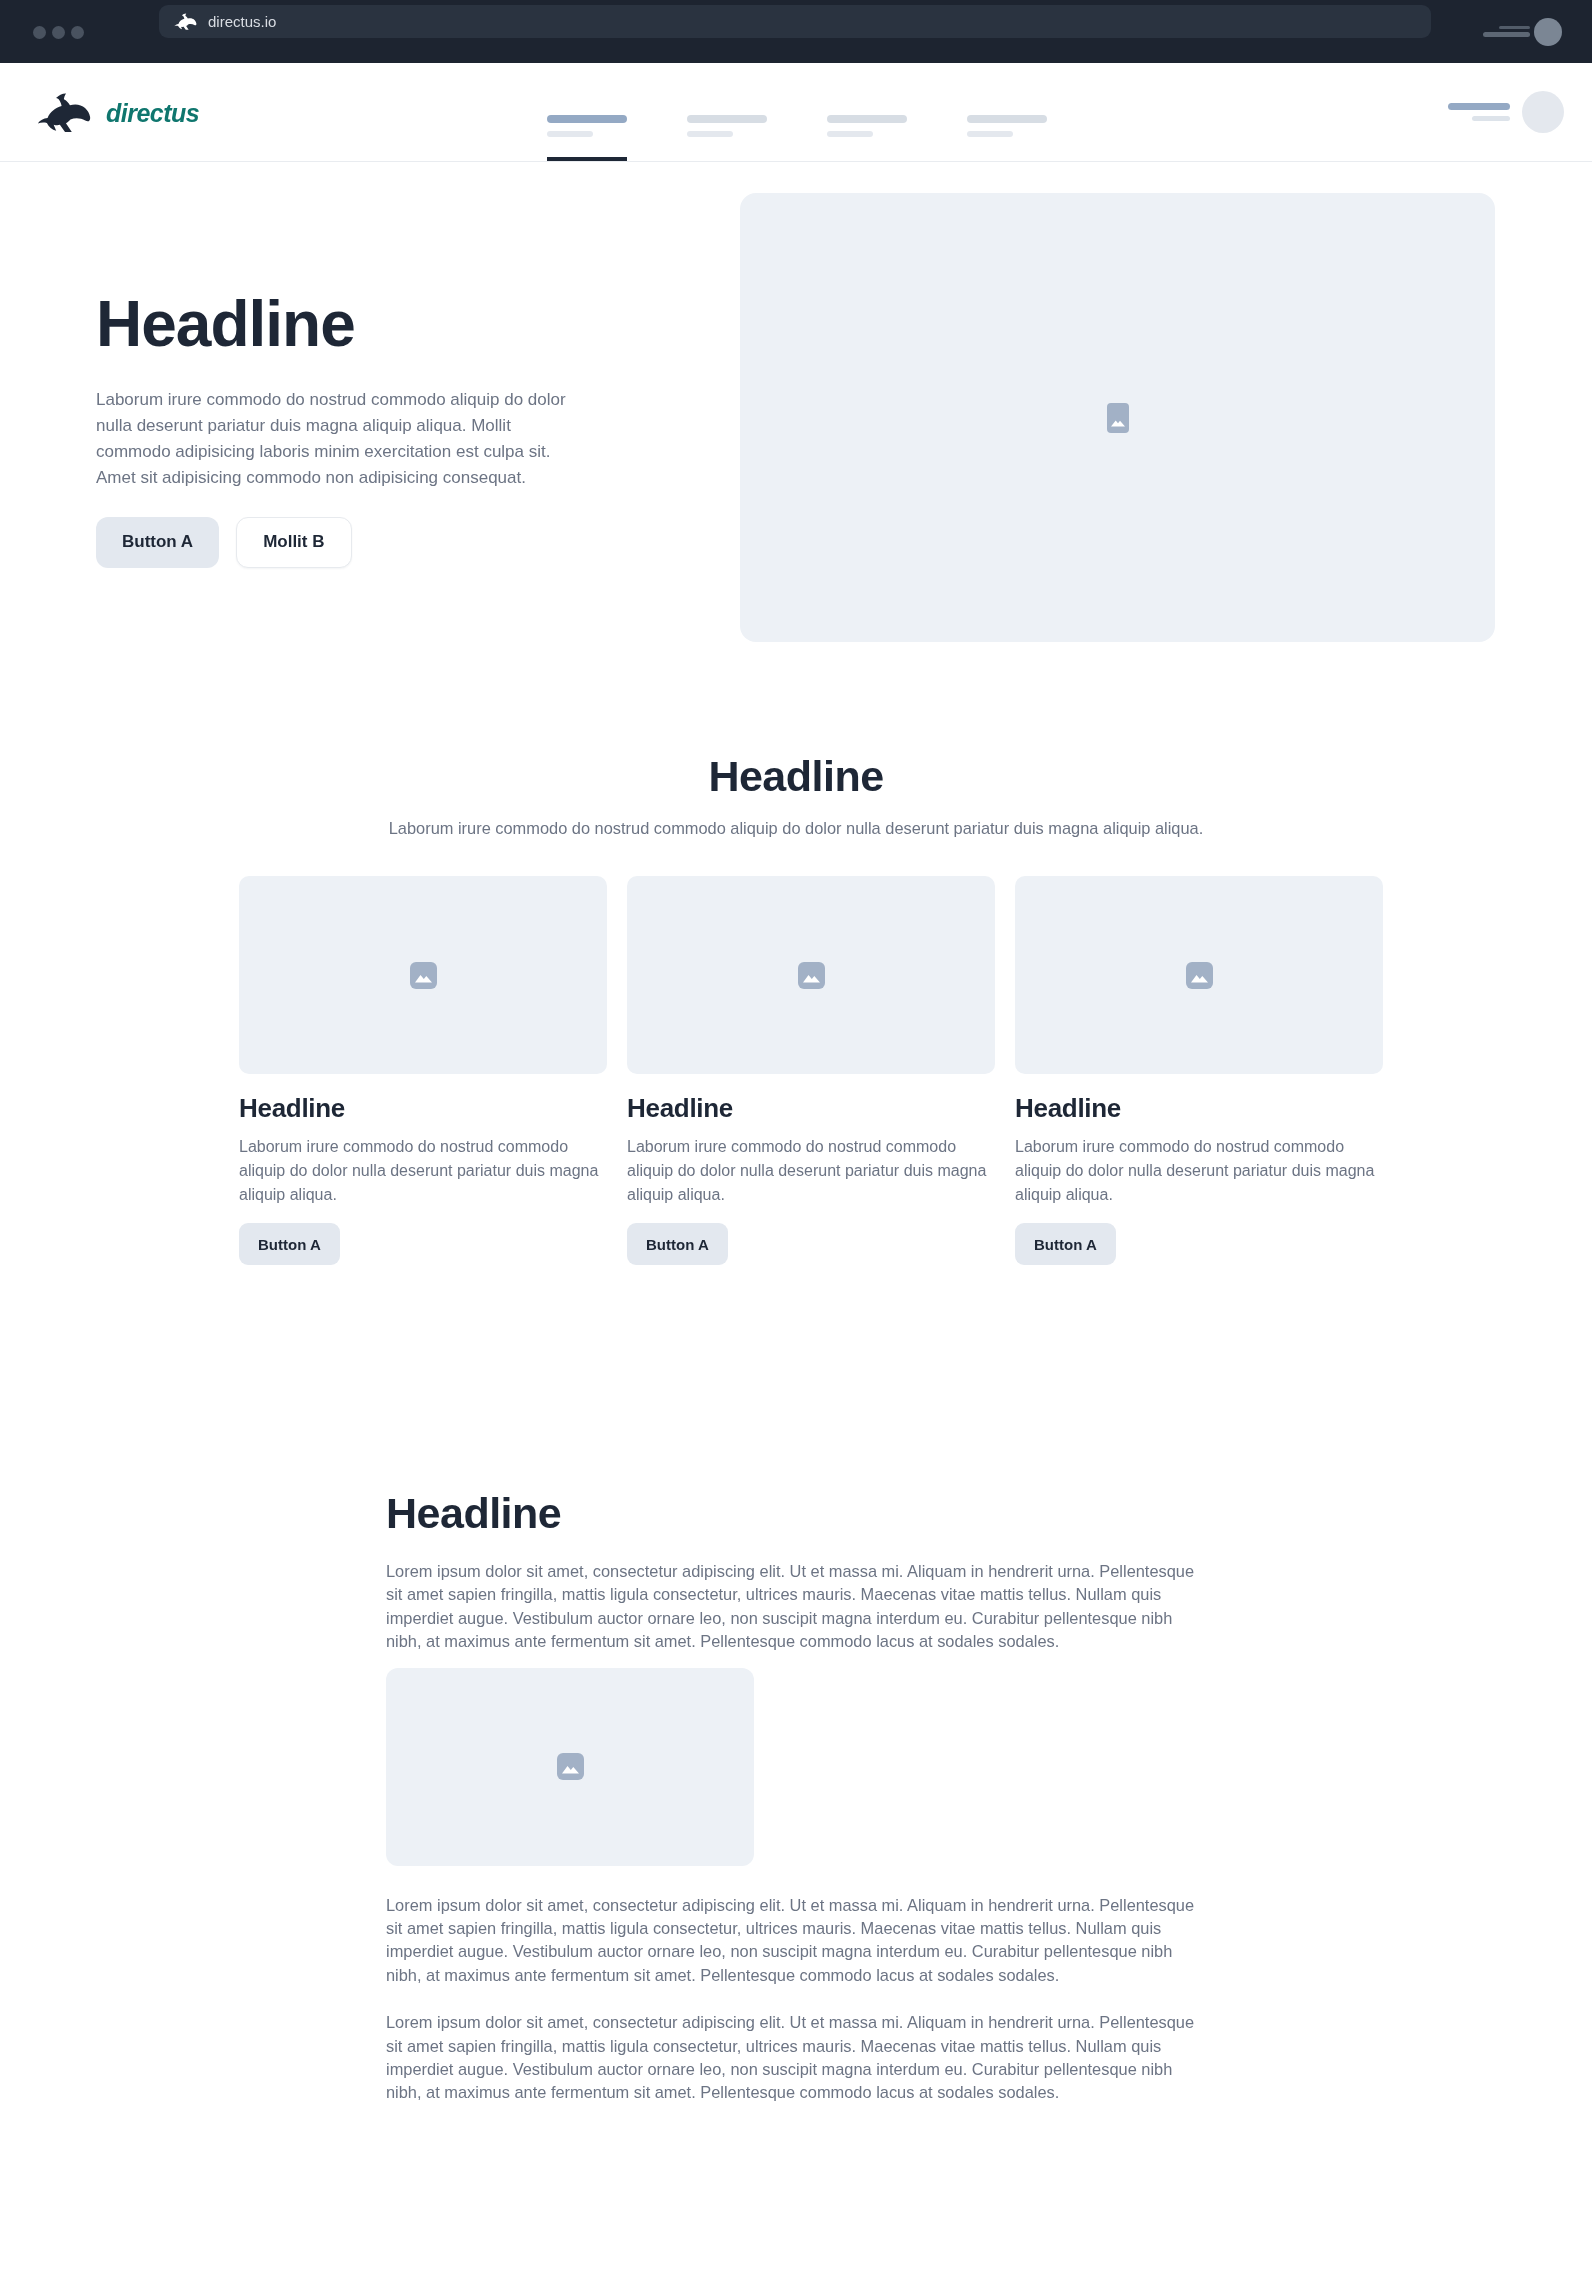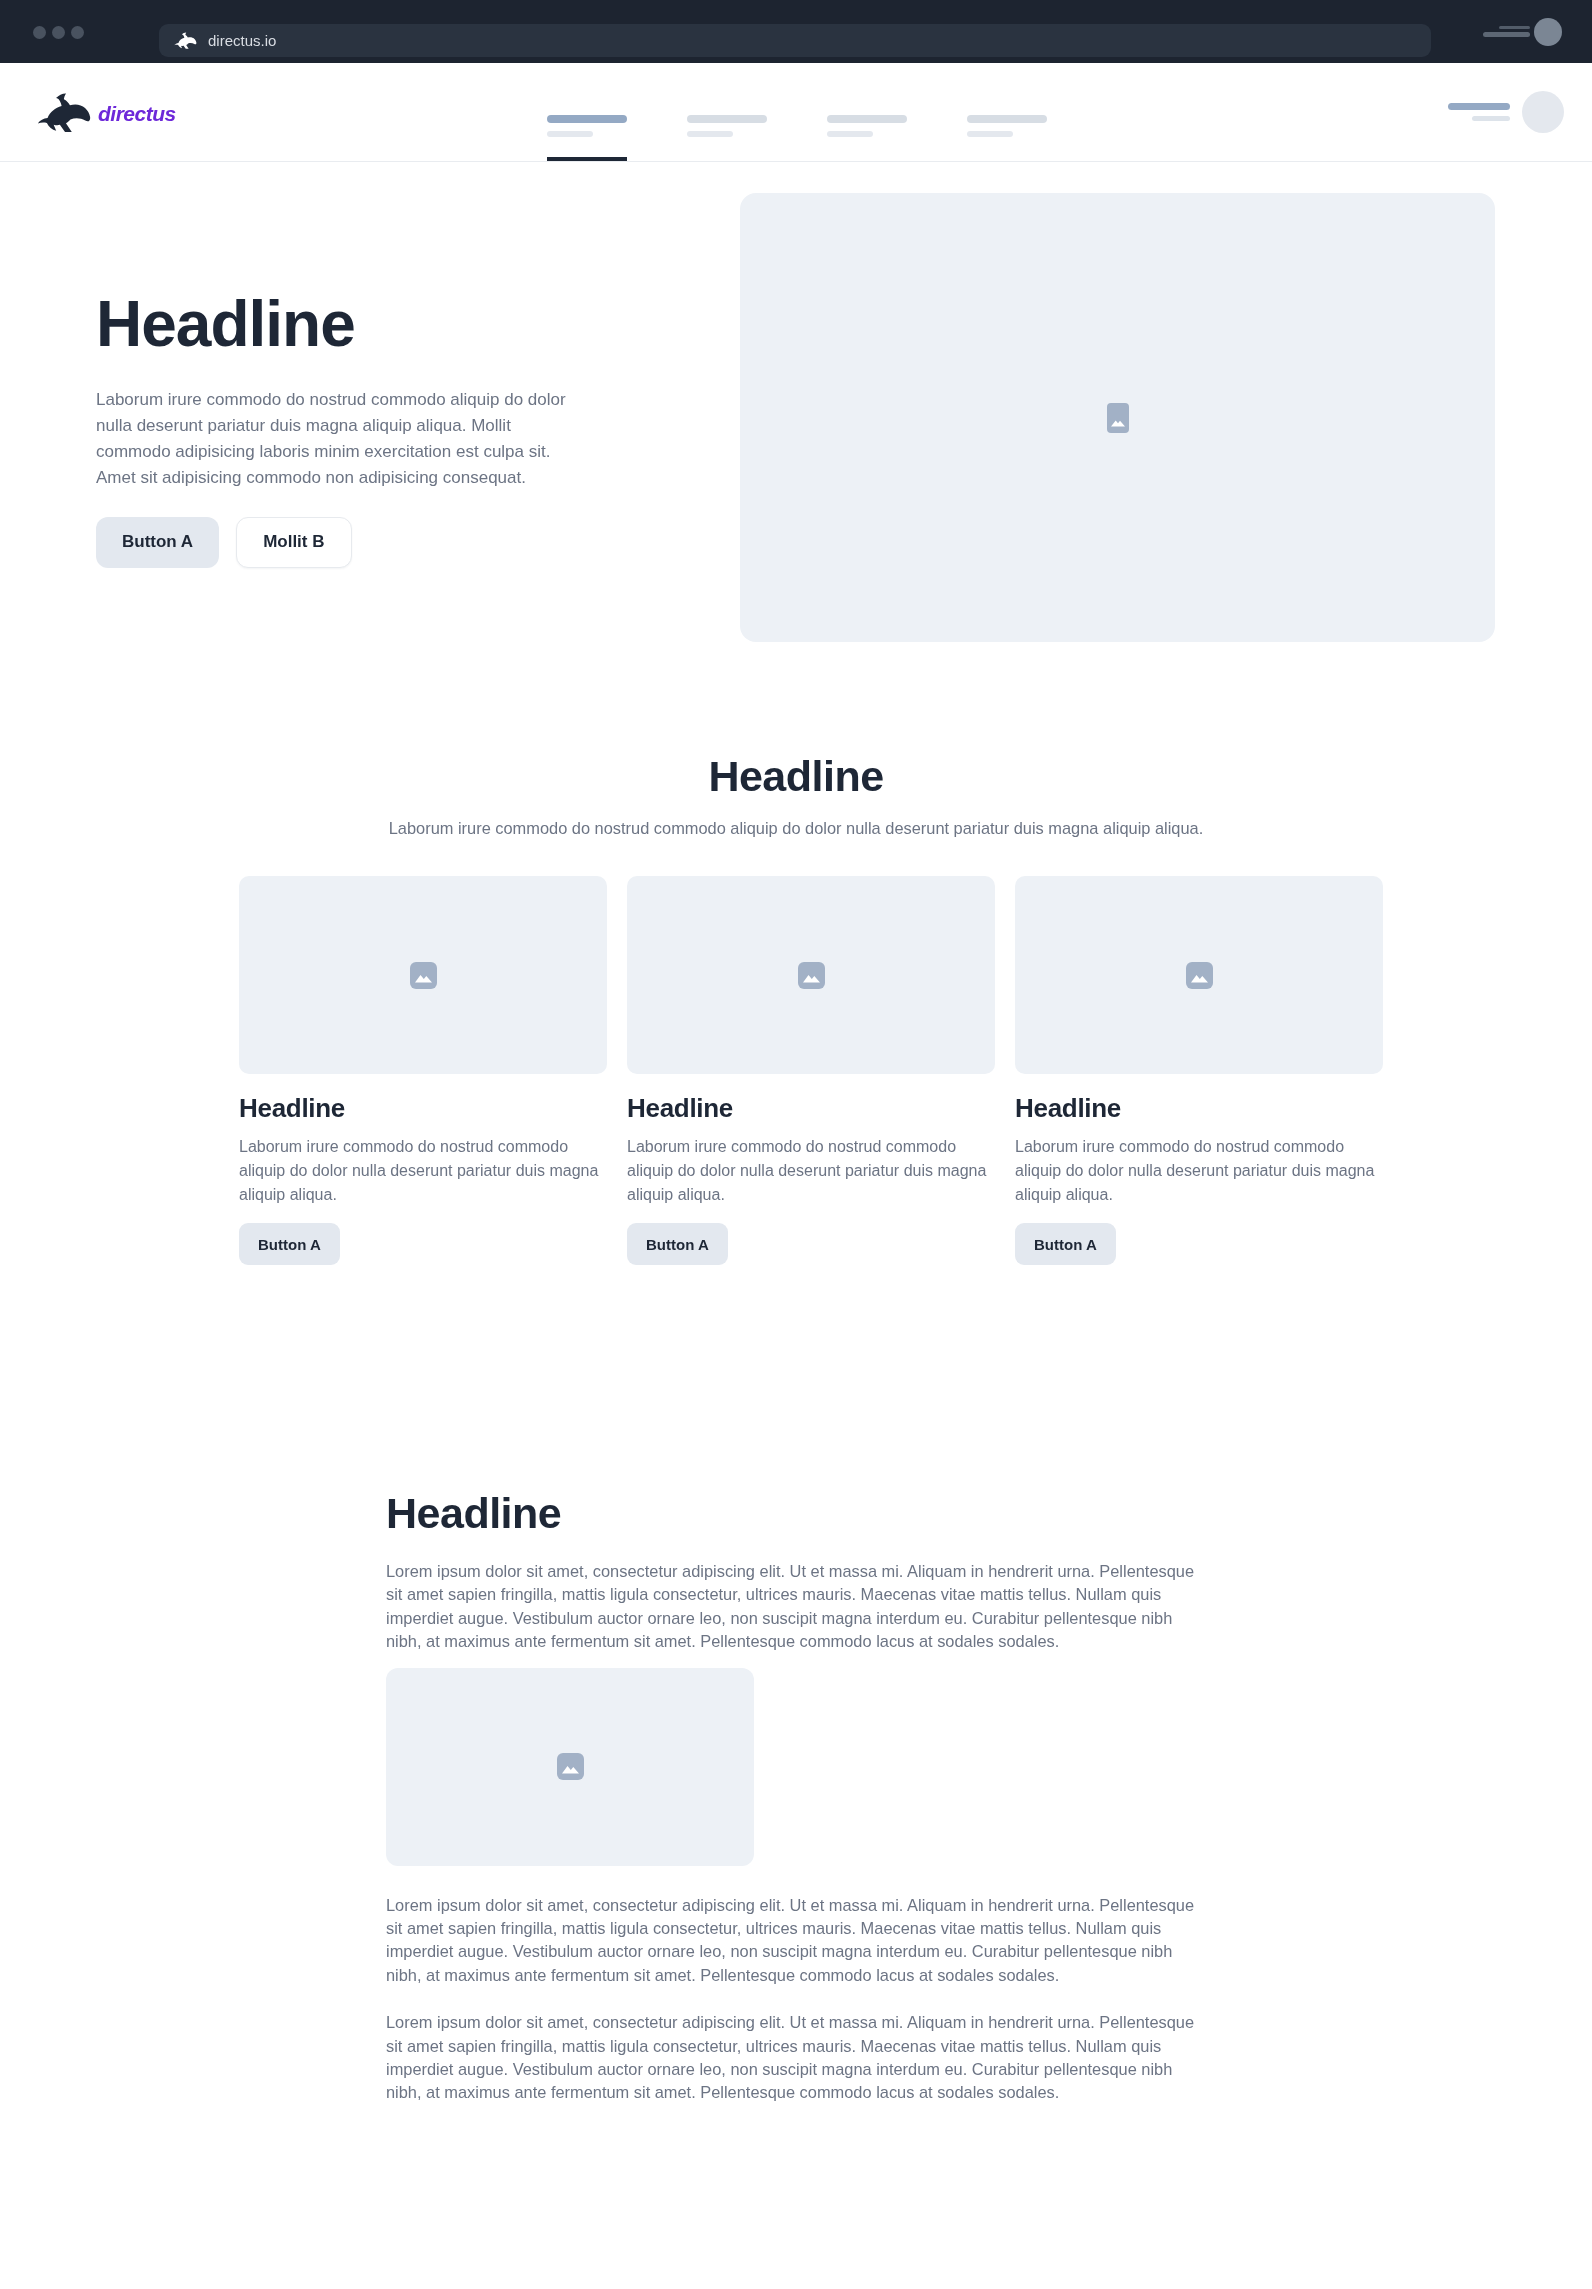--- a/index.html
+++ b/index.html
@@ -7,34 +7,34 @@
     width:1592px;height:2289px;background:#ffffff;position:relative;
     font-family:"Liberation Sans","DejaVu Sans",sans-serif;
     -webkit-font-smoothing:antialiased;
   }
   .page{position:relative;width:1592px;}
 
   
   .chrome{position:relative;height:63px;background:#1d2430;}
   .dots{position:absolute;left:33px;top:26px;display:flex;gap:6px;}
   .dot{width:13px;height:13px;border-radius:50%;background:#49525f;}
-  .urlbar{position:absolute;left:159px;top:24px;width:1272px;height:33px;border-radius:9px;
+  .urlbar{position:absolute;left:159px;top:5px;width:1272px;height:33px;border-radius:9px;
     background:#2a3340;display:flex;align-items:center;padding:0 12px;box-sizing:border-box;}
   .urlbar svg{flex:0 0 auto;}
   .url-text{margin-left:10px;font-size:15px;color:#d9dde3;}
   .chrome-right{position:absolute;right:30px;top:0;height:63px;display:flex;align-items:center;}
   .menu-lines{display:flex;flex-direction:column;align-items:flex-end;}
   .menu-lines .la{width:31px;height:3.5px;border-radius:2px;background:#525c69;}
   .menu-lines .lb{width:47px;height:5px;border-radius:2.5px;background:#5d6774;margin-top:3px;}
   .chrome-avatar{width:28px;height:28px;border-radius:50%;background:#7b8694;margin-left:4px;}
 
   
   .site-header{position:relative;height:98px;background:#fff;border-bottom:1px solid #e9ecf0;}
   .brand{position:absolute;left:30px;top:29px;display:flex;align-items:center;cursor:pointer;}
-  .wordmark{margin-left:4px;font-size:21px;font-weight:700;font-style:italic;color:#6d28d9;letter-spacing:-0.5px;}
+  .wordmark{margin-left:12px;font-size:25px;font-weight:700;font-style:italic;color:#0f766e;letter-spacing:-0.5px;}
   .main-nav{position:absolute;left:547px;top:52px;display:flex;gap:60px;}
   .nav-item{width:80px;}
   .nav-item .bar{height:8px;border-radius:4px;background:#d7dde4;}
   .nav-item .sub{height:6px;width:46px;border-radius:3px;background:#e4e8ee;margin-top:8px;}
   .nav-item.active .bar{background:#94a9c4;}
   .active-underline{position:absolute;left:547px;bottom:0;width:80px;height:4px;background:#1e2736;}
   .header-right{position:absolute;right:28px;top:0;height:98px;display:flex;align-items:center;}
   .hr-lines{display:flex;flex-direction:column;align-items:flex-end;}
   .hr-lines .la{width:62px;height:7px;border-radius:3.5px;background:#94a9c4;}
   .hr-lines .lb{width:38px;height:5px;border-radius:2.5px;background:#dde3ea;margin-top:6px;}

